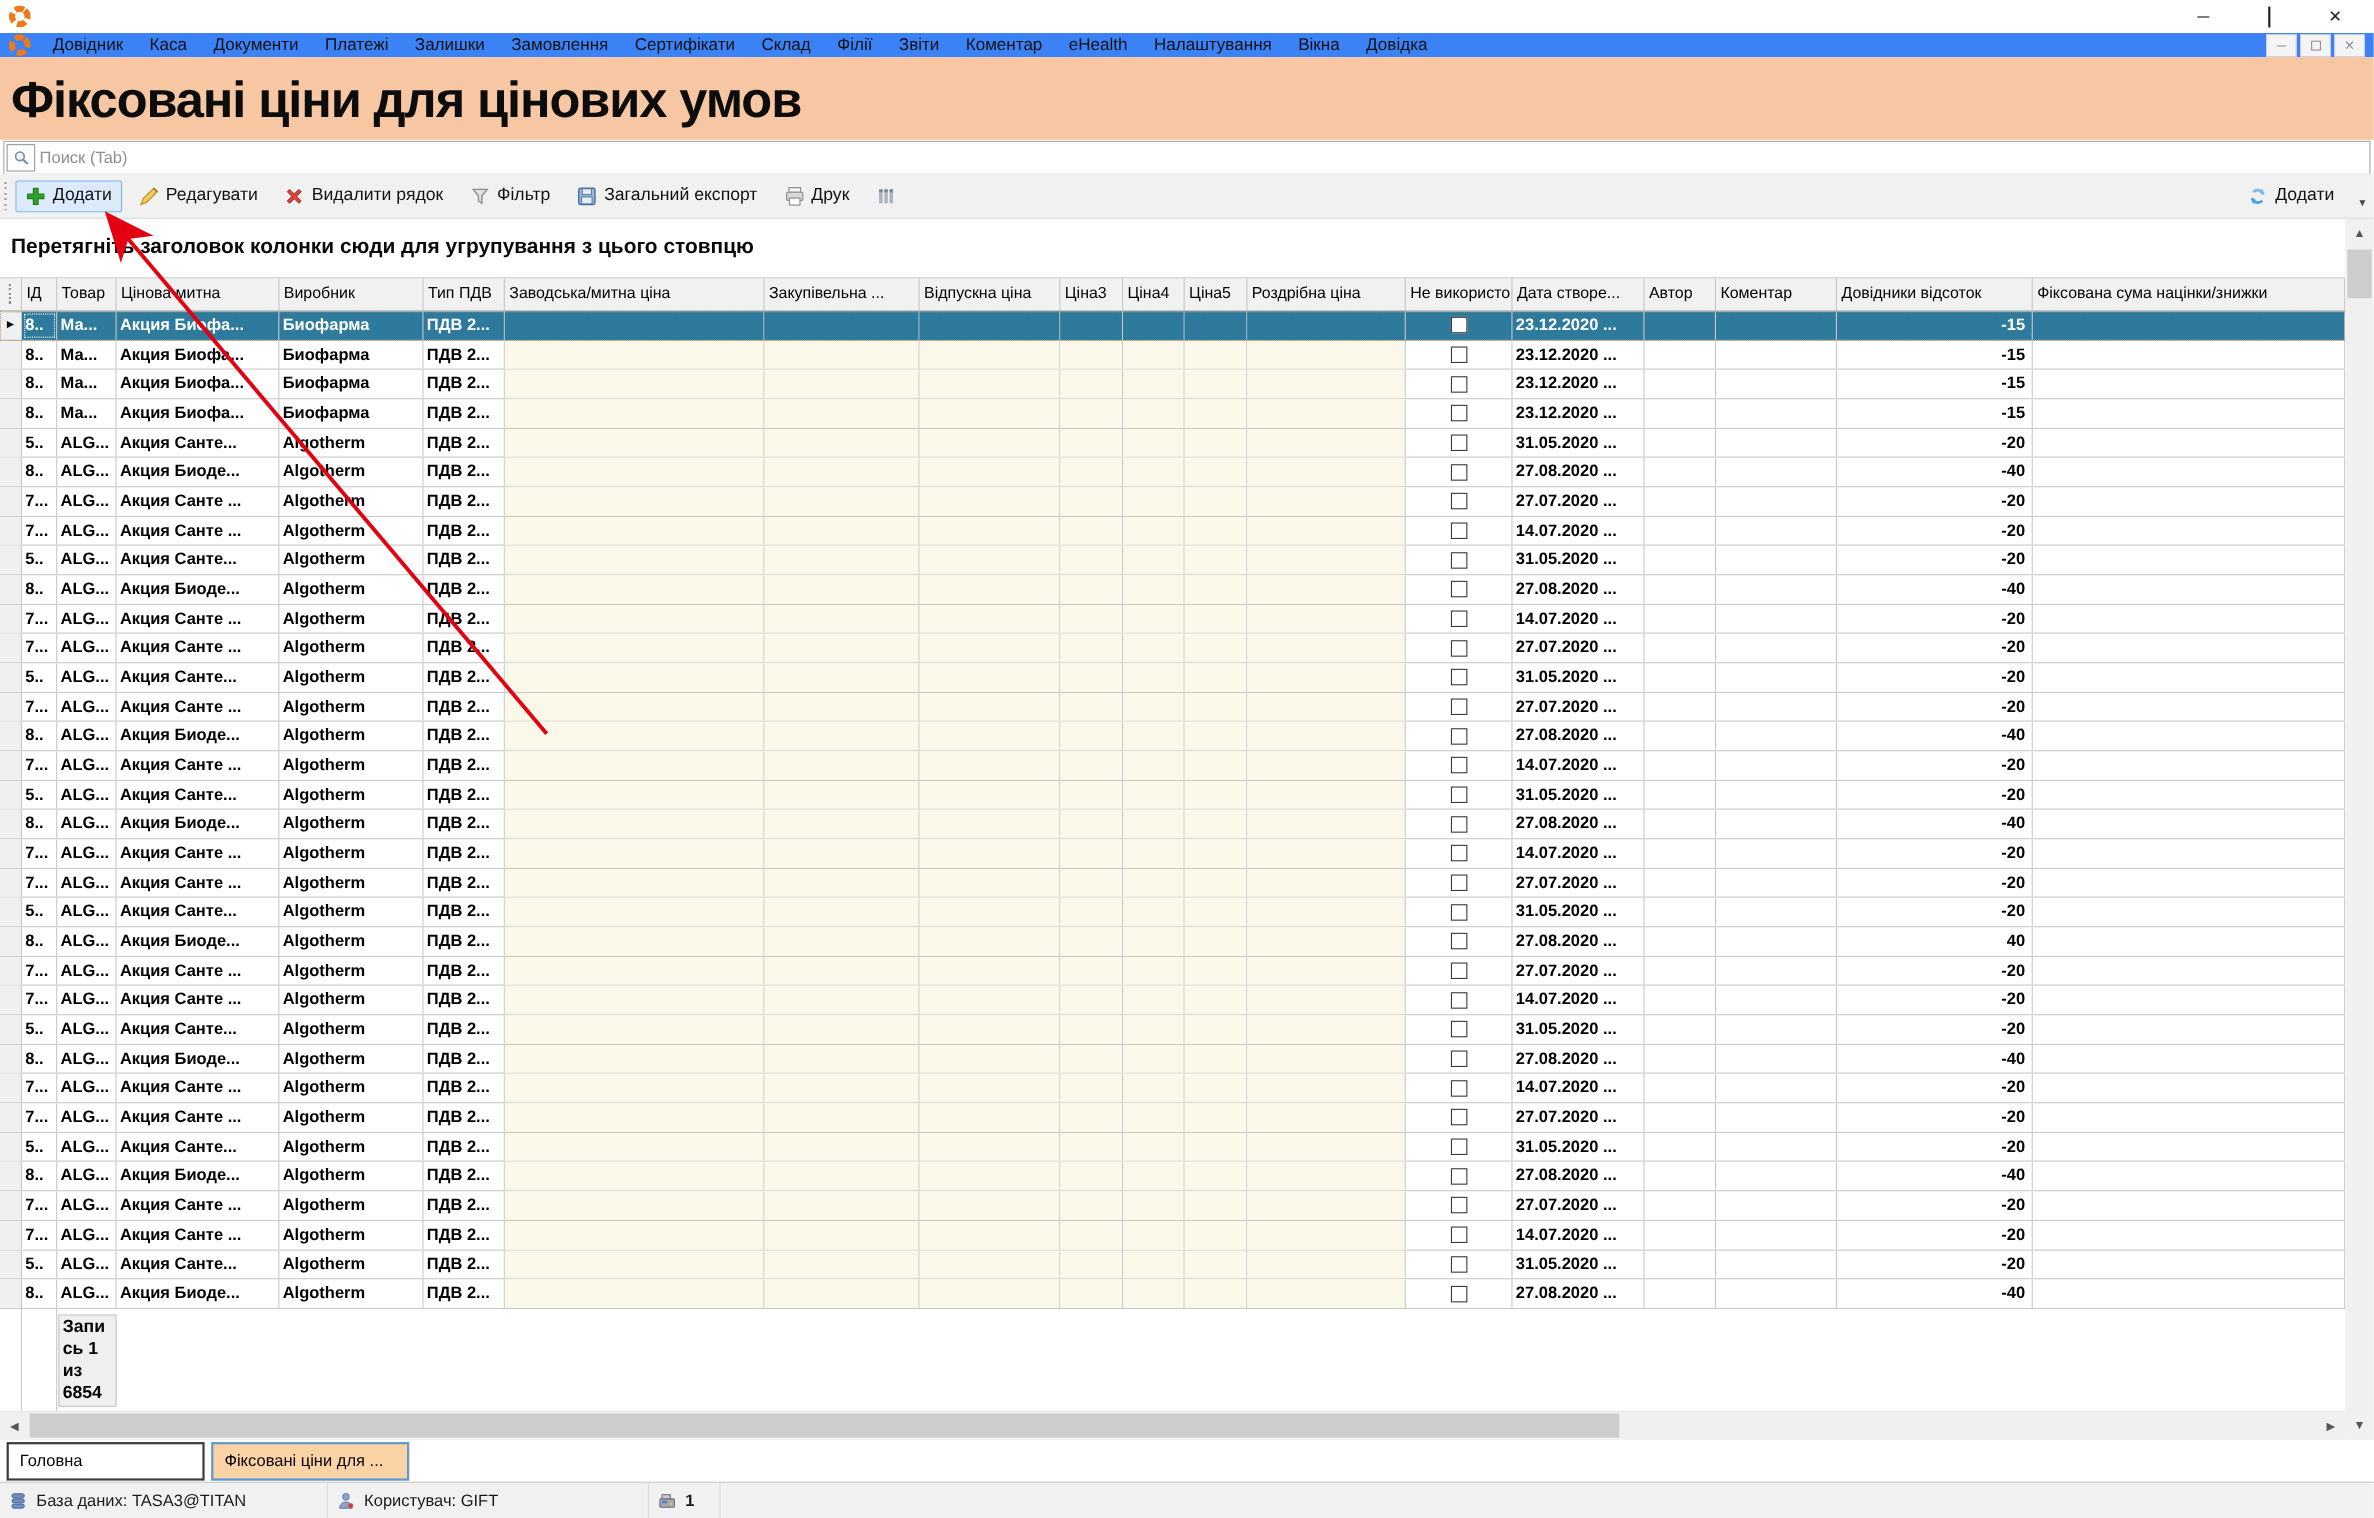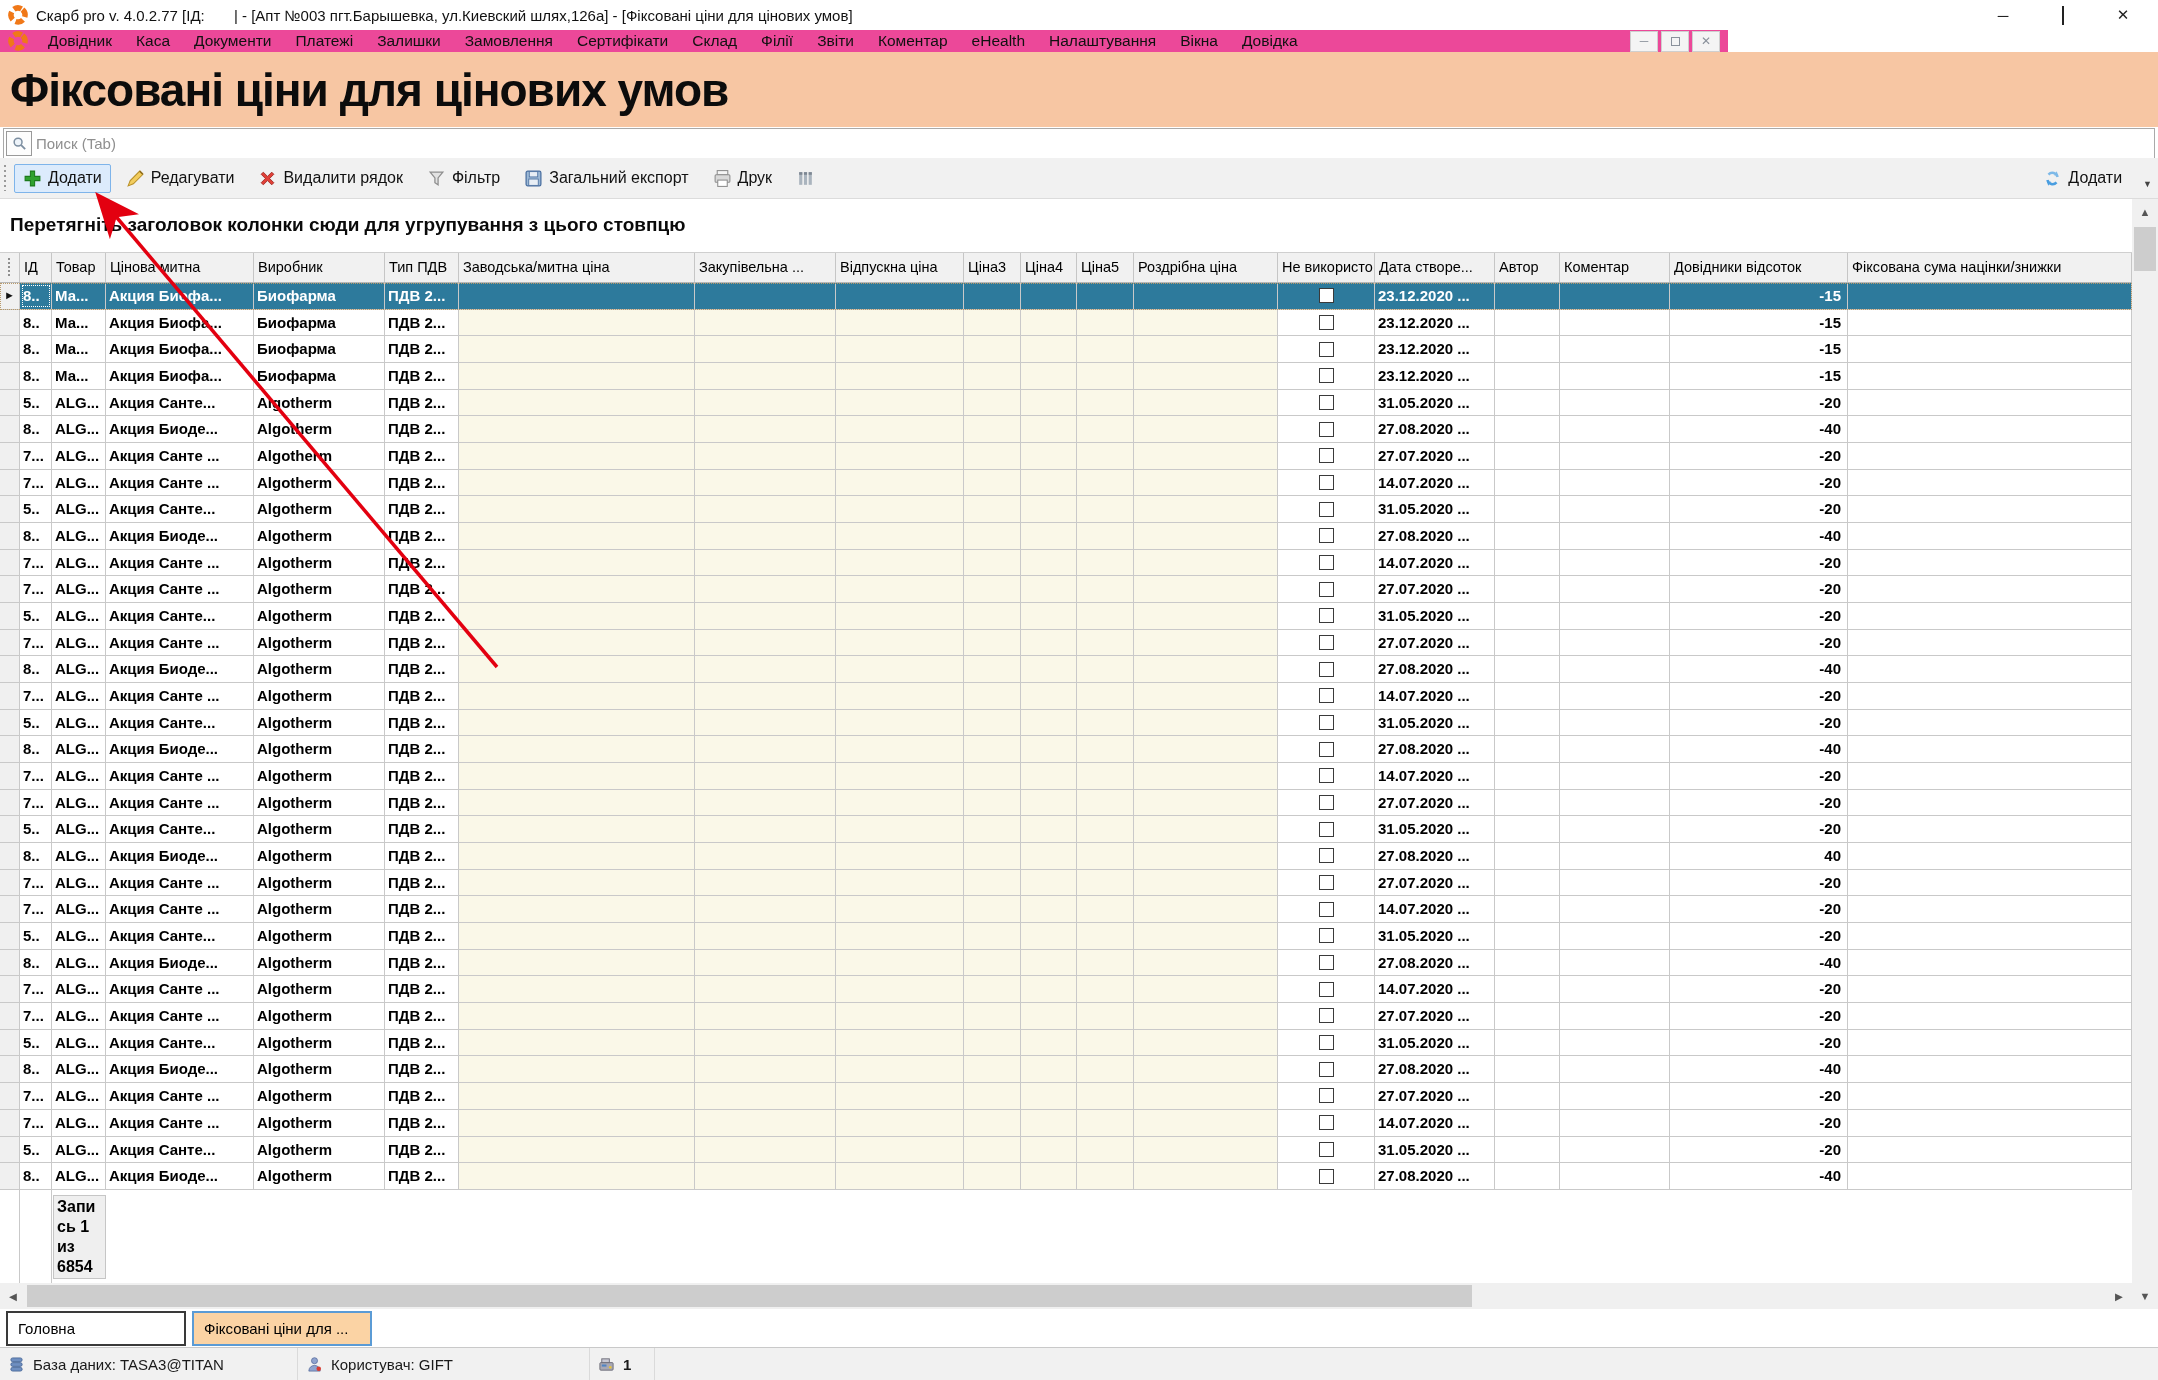--- a/index.html
+++ b/index.html
@@ -10,21 +10,21 @@
   
   .titlebar{left:0;top:0;width:2158px;height:30px;background:#fff;display:flex;align-items:center;}
   .logo{width:20px;height:20px;margin:0 8px 0 8px;flex:0 0 auto}
   .wtitle{font-size:15px;white-space:pre;color:#111}
   .wbtns{margin-left:auto;display:flex;align-items:center;gap:42px;padding-right:26px}
   .wbtn{font-size:15px;color:#222;width:18px;text-align:center;cursor:default}
   .rsq{position:relative;width:11px;height:11px;border:1.3px solid #222;background:#fff}
   .rsq::before{content:"";position:absolute;left:3px;top:-6px;width:10px;height:10px;border:1.3px solid #222;z-index:-1;background:#fff}
 
   
-  .menubar{left:0;top:30px;width:1728px;height:22px;background:#ec4899;display:flex;align-items:center}
+  .menubar{left:0;top:30px;width:2158px;height:22px;background:#3b82f6;display:flex;align-items:center}
   #menu{display:flex;align-items:center}
   .mitem{font-size:15.5px;padding:0 12px;color:#111}
   .mdibtns{margin-left:auto;display:flex;gap:3px;padding-right:8px}
   .mdib{width:26px;height:19px;background:#f4f4f4;border:1px solid #cfcfcf;display:flex;align-items:center;justify-content:center;color:#8a919b;font-size:12px}
   .mdib .rsq2{position:relative;width:7px;height:7px;border:1.3px solid #8a919b}
   .mdib .rsq2::before{content:"";position:absolute;left:2px;top:-4px;width:7px;height:7px;border:1.3px solid #8a919b;z-index:-1}
 
   
   .pagehead{left:0;top:52px;width:2158px;height:75px;background:#f7c6a3;display:flex;align-items:center}
   .ptitle{font-size:46px;font-weight:bold;letter-spacing:-1px;padding-left:10px;color:#0c0c0c}
@@ -93,21 +93,20 @@
   
   .arrowsvg{position:absolute;left:0;top:0;z-index:60;pointer-events:none}
 </style>
 </head>
 <body>
 
 <div class="abs titlebar">
   <svg class="logo" viewBox="0 0 20 20">
     <circle cx="10" cy="10" r="7" fill="none" stroke="#f07818" stroke-width="5.5" stroke-dasharray="8 3.5" transform="rotate(-50 10 10)"></circle>
   </svg>
-  <span class="wtitle">Скарб pro v. 4.0.2.77 [ІД:       | - [Апт №003 пгт.Барышевка, ул.Киевский шлях,126а] - [Фіксовані ціни для цінових умов]</span>
   <span class="wbtns">
     <span class="wbtn">─</span>
     <span class="wbtn"><span class="rsq"></span></span>
     <span class="wbtn">✕</span>
   </span>
 </div>
 
 <div class="abs menubar">
   <svg class="logo" viewBox="0 0 20 20">
     <circle cx="10" cy="10" r="7" fill="none" stroke="#f07818" stroke-width="5.5" stroke-dasharray="8 3.5" transform="rotate(-50 10 10)"></circle>

